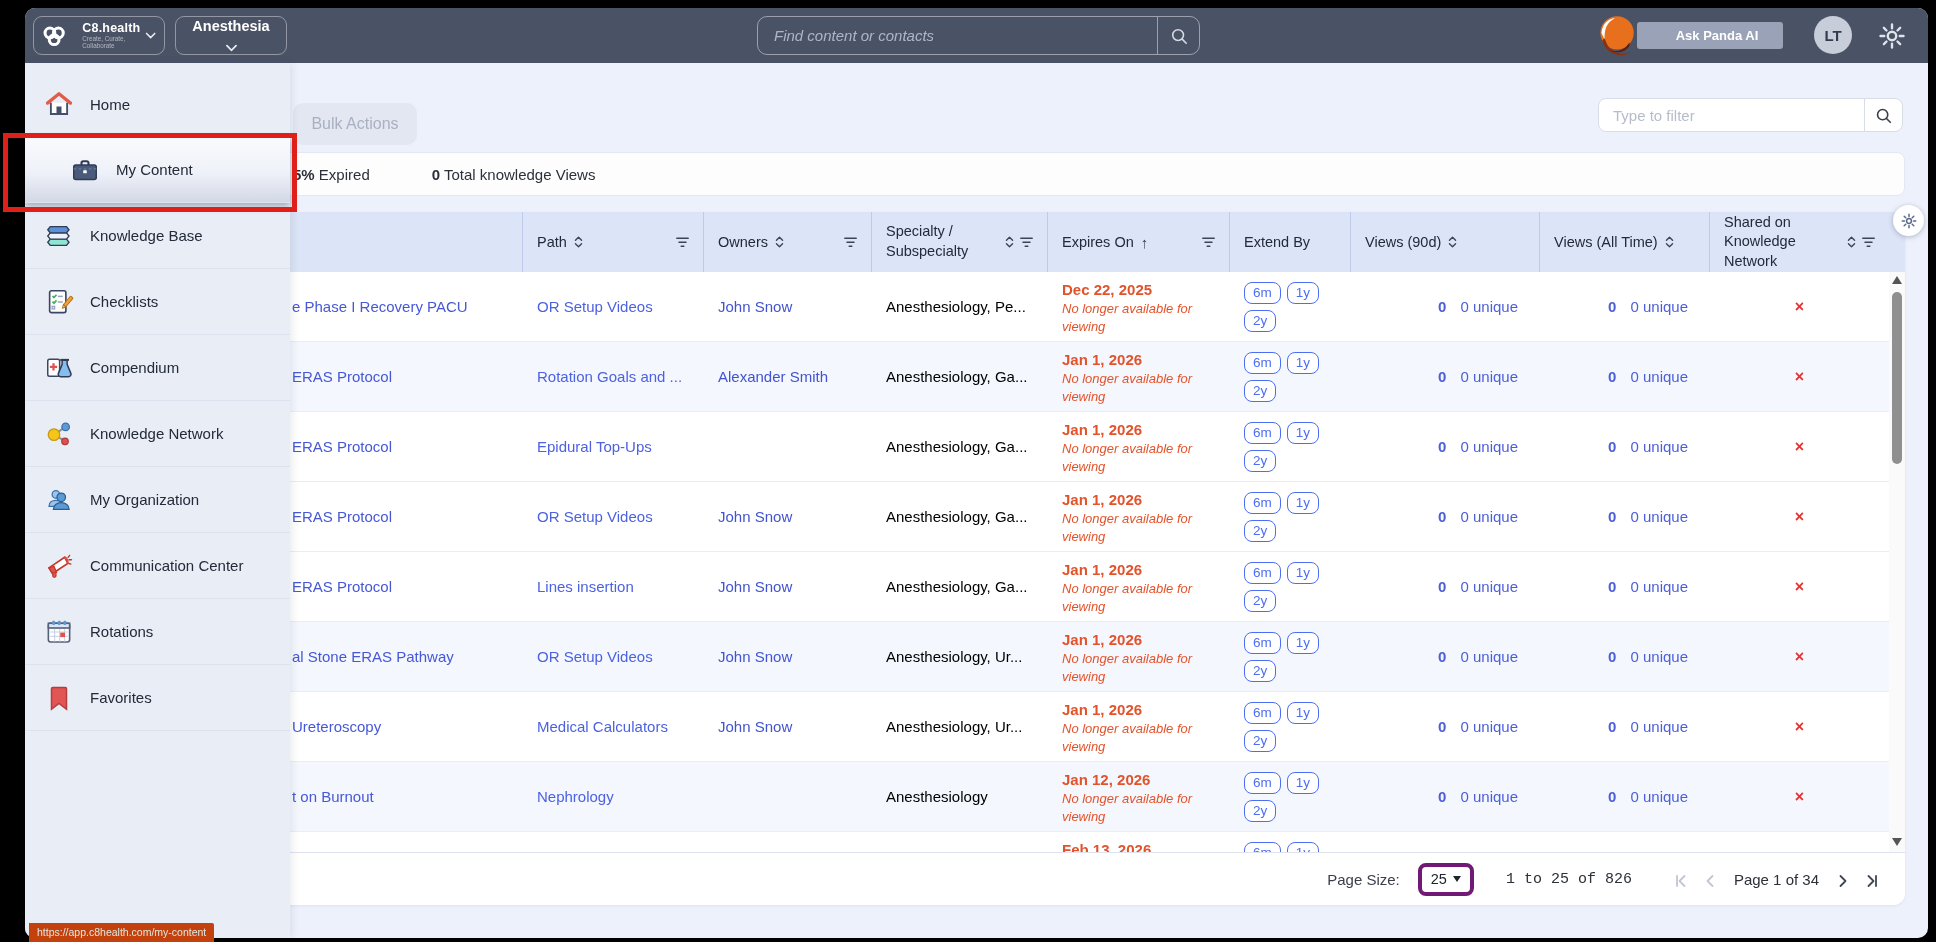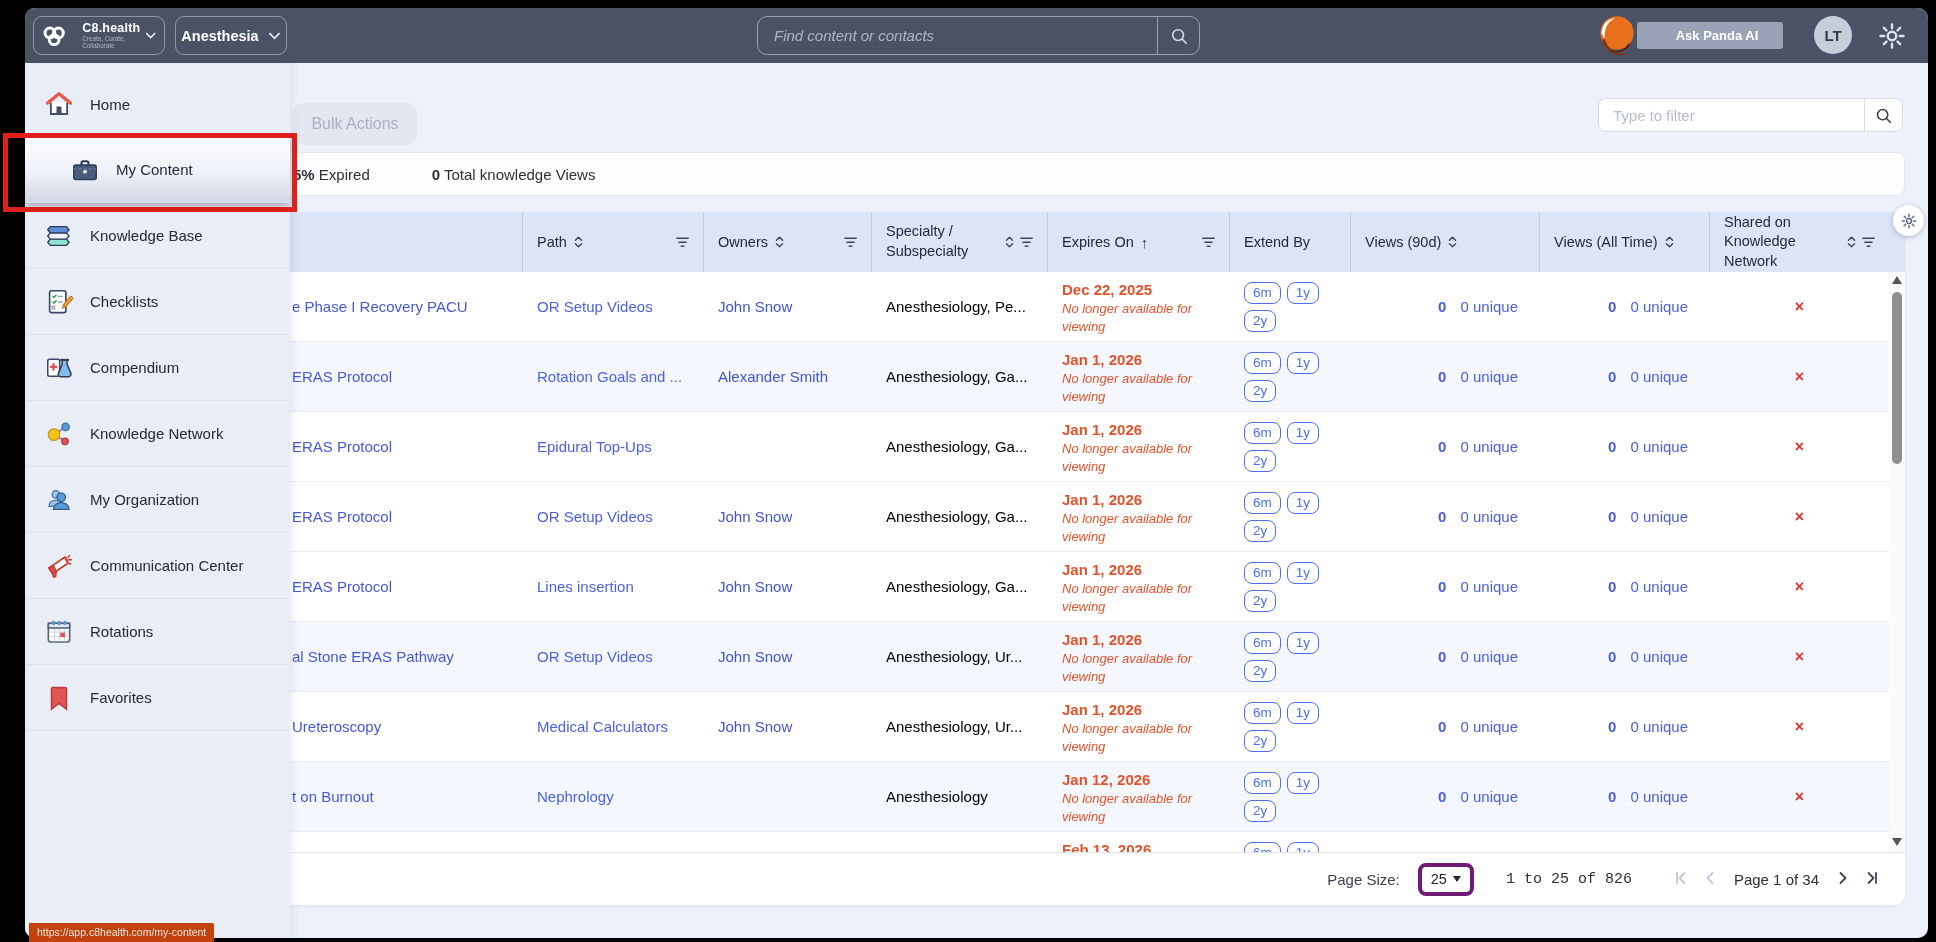--- a/index.html
+++ b/index.html
@@ -15,21 +15,21 @@
   .logo-box { position:absolute; left:8px; top:8px; width:132px; height:39px;
     border:1px solid rgba(255,255,255,.4); border-radius:9px; display:flex; align-items:center;
     padding:0 8px; cursor:pointer; }
   .logo-mark { width:30px; height:26px; }
   .logo-text { margin-left:16px; line-height:1; }
   .logo-title { color:#fff; font-size:12.5px; font-weight:bold; letter-spacing:.2px; }
   .logo-tag { color:rgba(255,255,255,.55); font-size:6.3px; margin-top:2px; }
   .chev { margin-left:auto; color:#e8ebf2; }
   .ws-box { position:absolute; left:150px; top:8px; width:112px; height:39px;
     border:1px solid rgba(255,255,255,.4); border-radius:9px; display:flex; align-items:center;
-    justify-content:center; gap:9px; color:#fff; font-size:14.5px; font-weight:600; cursor:pointer; }
+    justify-content:center; gap:9px; color:#fff; font-size:14.5px; font-weight:600; cursor:pointer;flex-direction:column; }
   .searchbar { position:absolute; left:732px; top:8px; width:443px; height:39px;
     border:1px solid rgba(255,255,255,.45); border-radius:10px; display:flex; align-items:center; }
   .searchbar input { flex:1; background:transparent; border:none; outline:none; padding:0 16px;
     font-style:italic; font-size:15px; color:#dfe3ec;
     font-family:"Liberation Sans","DejaVu Sans",sans-serif; }
   .searchbar input::placeholder { color:#aeb6c6; }
   .search-btn { width:42px; height:100%; border-left:1px solid rgba(255,255,255,.45);
     display:flex; align-items:center; justify-content:center; color:#d6dae4; cursor:pointer; }
   .fox { position:absolute; left:1566px; top:3px; width:50px; height:50px; z-index:3; }
   .ask-ai { position:absolute; left:1612px; top:14px; width:146px; height:27px; background:#99a2b6;
@@ -121,21 +121,21 @@
 
   .tfoot { height:53px; border-top:1px solid #dfe3ee; display:flex; align-items:center;
     justify-content:flex-end; gap:18px; padding-right:26px; background:#fff; }
   .pg-label { font-size:15px; color:#3a3f4b; }
   .pg-select { border:4px solid #701a75; border-radius:8px; height:33px; min-width:54px;
     display:flex; align-items:center; justify-content:center; gap:6px; font-size:14.5px;
     color:#20242e; cursor:pointer; background:#fff; padding:0 9px; }
   .pg-caret { width:0; height:0; border-left:4.5px solid transparent; border-right:4.5px solid transparent;
     border-top:6px solid #20242e; }
   .pg-range { font-size:15px; color:#2b3039; margin-left:14px; margin-right:24px;font-family:Liberation Mono, monospace; }
-  .pg-nav { display:flex; align-items:flex-start; gap:14px; }
+  .pg-nav { display:flex; align-items:flex-end; gap:14px; }
   .pg-btn { display:flex; align-items:center; color:#3f4656; cursor:pointer; }
   .pg-btn.disabled { color:#c1c6d4; cursor:default; }
   .pg-info { font-size:15px; color:#2b3039; margin:0 4px; }
 </style>
 </head>
 <body>
 
 <div class="app">
 
   <div class="topbar">

